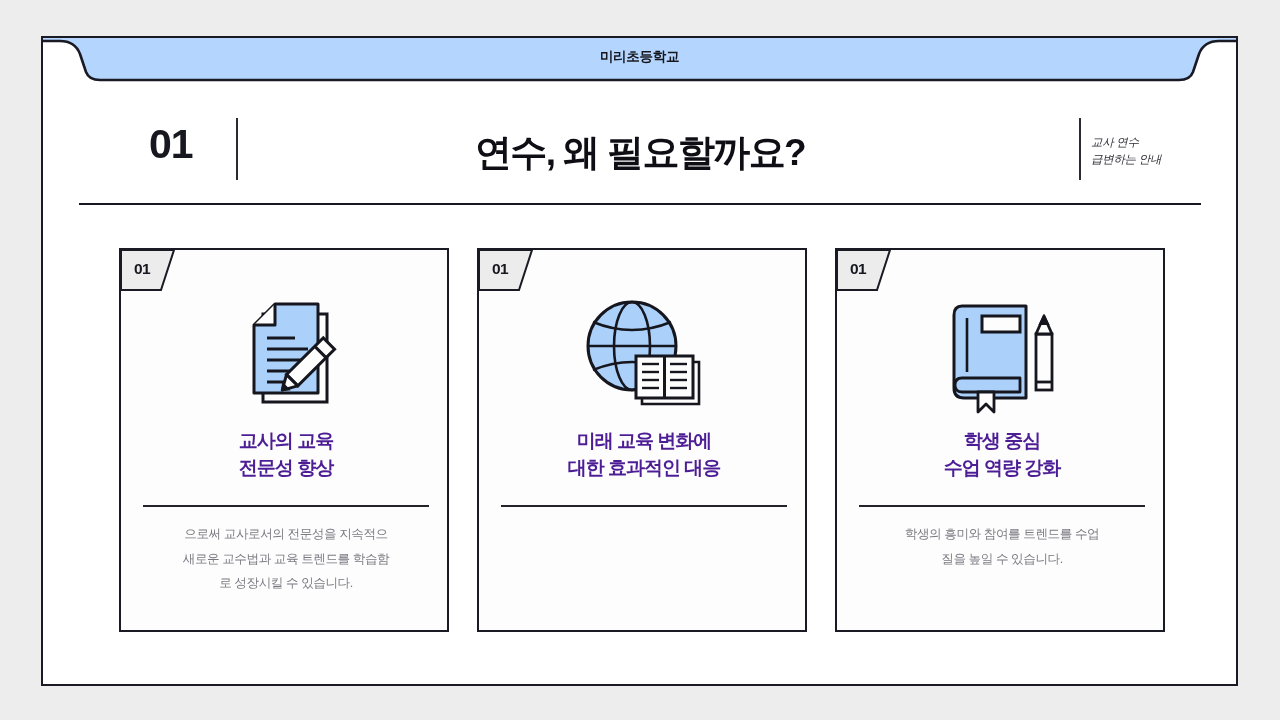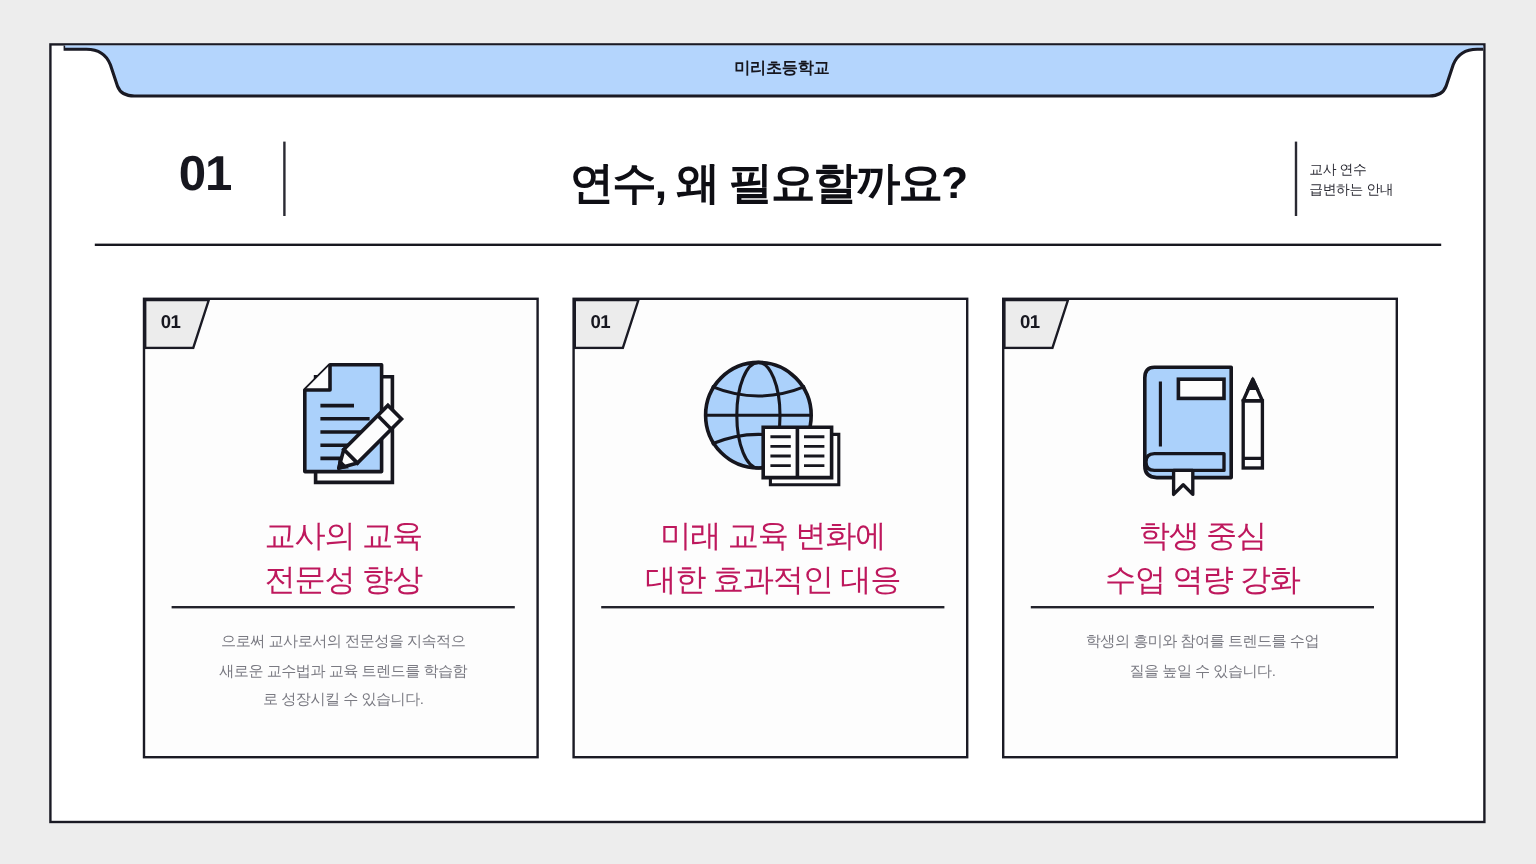--- a/index.html
+++ b/index.html
@@ -28,21 +28,20 @@
     overflow: hidden;
   }
 
   
   #banner {
     position: absolute;
     left: -2px;
     top: -2px;
     width: 1197px;
     height: 46px;
-    margin-left: 12px;
   }
   #banner svg { display: block; width: 100%; height: 100%; }
 
   #banner-label {
     position: absolute;
     left: 0;
     top: 0;
     width: 100%;
     height: 42px;
     display: flex;
@@ -110,20 +109,21 @@
 
   #title-aside {
     position: absolute;
     right: 0;
     top: 24px;
     width: 112px;
     font-size: 11.5px;
     line-height: 1.45;
     color: #2a2a33;
     letter-spacing: -0.3px;
+    font-style: italic;
   }
 
   #title-rule {
     position: absolute;
     left: 36px;
     top: 165px;
     width: 1122px;
     height: 2.2px;
     background: #17171f;
   }
@@ -176,23 +176,23 @@
     align-items: center;
     justify-content: center;
   }
 
   .card-title {
     position: absolute;
     left: 12px;
     top: 178px;
     width: 306px;
     text-align: center;
-    font-size: 26px;
-    font-weight: normal;
-    color: #be185d;
+    font-size: 19px;
+    font-weight: bold;
+    color: #4c1d95;
     line-height: 1.42;
     letter-spacing: -1px;
   }
 
   .card-rule {
     position: absolute;
     left: 22px;
     top: 255px;
     width: 286px;
     height: 2px;

